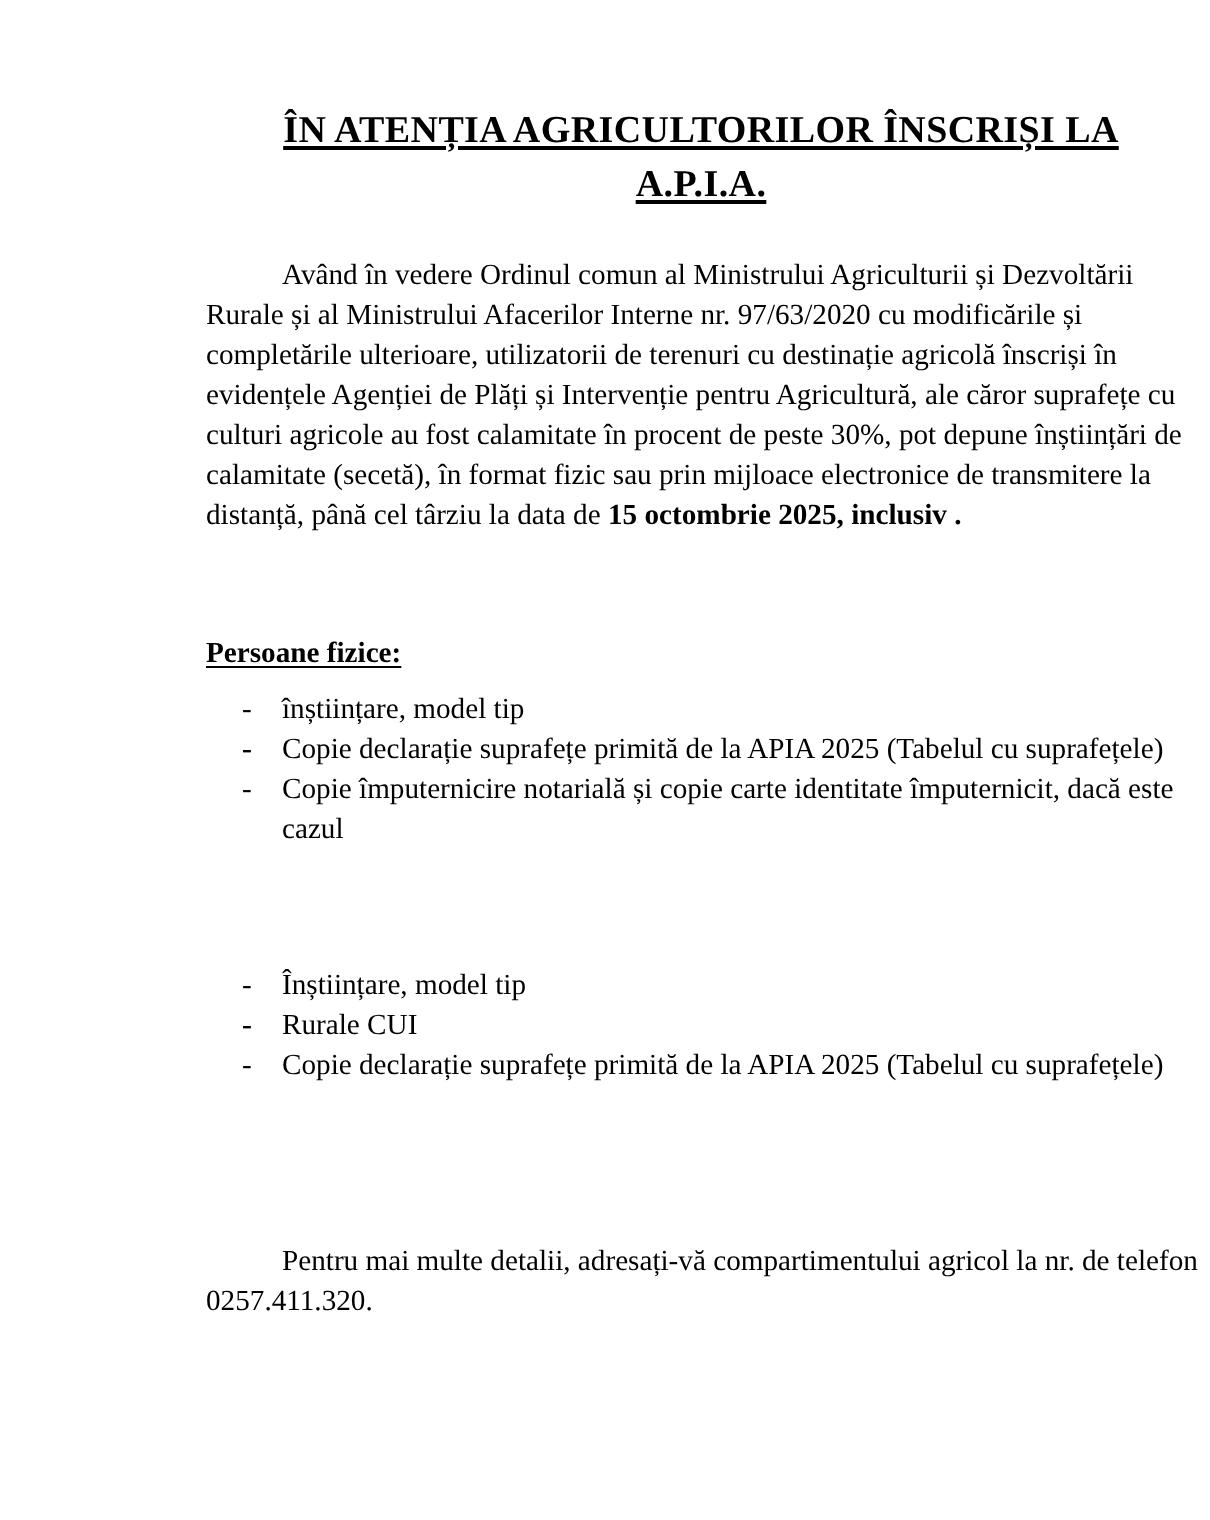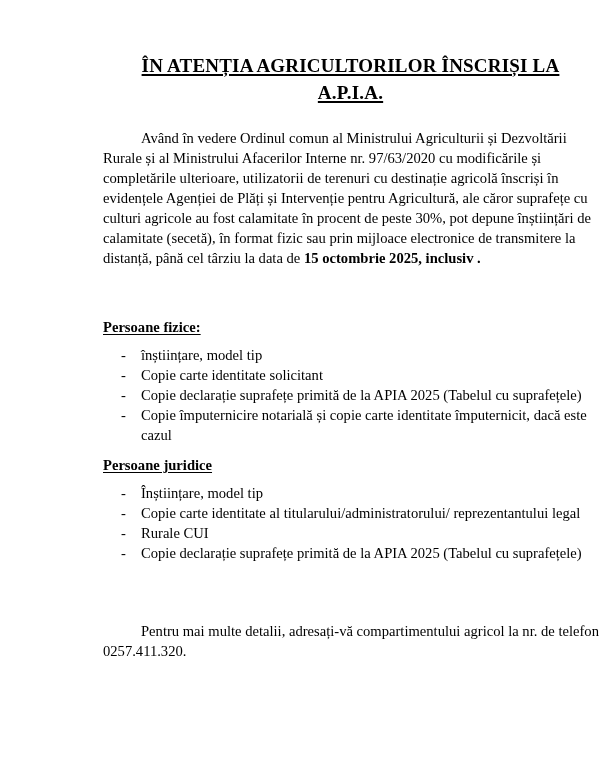--- a/index.html
+++ b/index.html
@@ -34,28 +34,27 @@
     <span>ÎN  ATENȚIA  AGRICULTORILOR  ÎNSCRIȘI LA</span><br>
     <span>A.P.I.A.</span>
   </div>
 
   <div class="para intro"><span>Având în vedere Ordinul comun al Ministrului Agriculturii și Dezvoltării Rurale și al Ministrului Afacerilor Interne nr. 97/63/2020 cu modificările și completările ulterioare, utilizatorii de terenuri cu destinație agricolă înscriși în evidențele Agenției de Plăți și Intervenție pentru Agricultură, ale căror suprafețe cu culturi agricole au fost calamitate în procent de peste 30%, pot depune înștiințări de calamitate (secetă), în format fizic sau prin mijloace electronice de transmitere la distanță, până cel târziu la data de </span><span class="b-u">15 octombrie  2025, inclusiv .</span></div>
 
 
   <div class="heading fizice">Persoane fizice:</div>
   <ul class="dash list1">
     <li><span class="dash-mark">-</span><span>înștiințare, model tip</span></li>
-    <li><span class="dash-mark">-</span><span>Copie carte identitate solicitant</span></li>
+    <li><span class="dash-mark">-</span></li>
     <li><span class="dash-mark">-</span><span>Copie declarație suprafețe primită de la APIA 2025 (Tabelul cu suprafețele)</span></li>
     <li><span class="dash-mark">-</span><span>Copie împuternicire notarială și copie carte identitate împuternicit, dacă este cazul</span></li>
   </ul>
 
-  <div class="heading juridice">Persoane juridice</div>
   <ul class="dash list2">
     <li><span class="dash-mark">-</span><span>Înștiințare, model tip</span></li>
-    <li><span class="dash-mark">-</span><span>Copie carte identitate al titularului/administratorului/ reprezentantului legal</span></li>
+    <li><span class="dash-mark">-</span></li>
     <li><span class="dash-mark">-</span><span>Rurale CUI</span></li>
     <li><span class="dash-mark">-</span><span>Copie declarație suprafețe primită de la APIA  2025 (Tabelul cu suprafețele)</span></li>
   </ul>
 
   <div class="para closing">Pentru mai multe detalii, adresați-vă compartimentului agricol la nr. de telefon 0257.411.320.</div>
 
 </div>
 
 </body></html>

